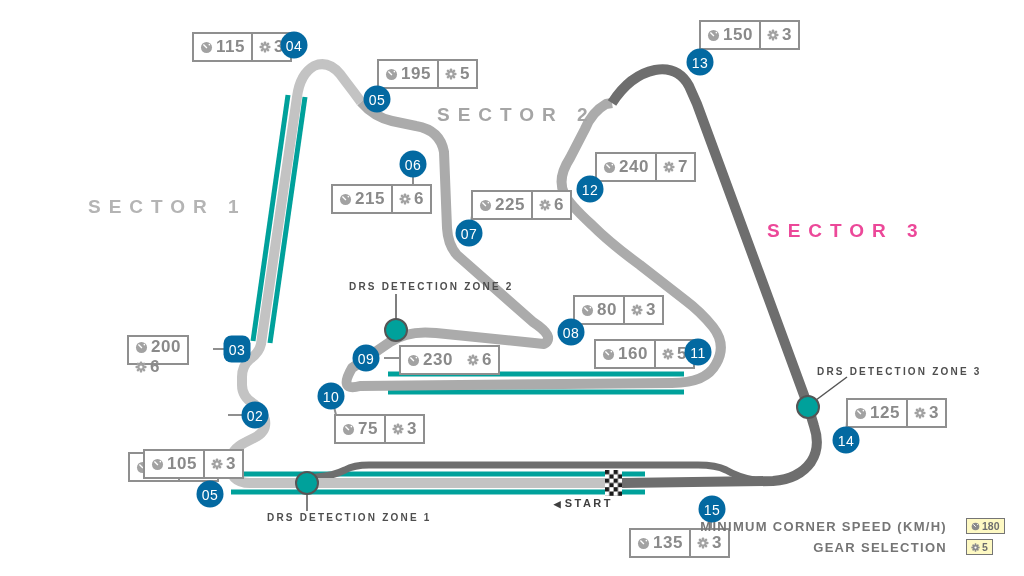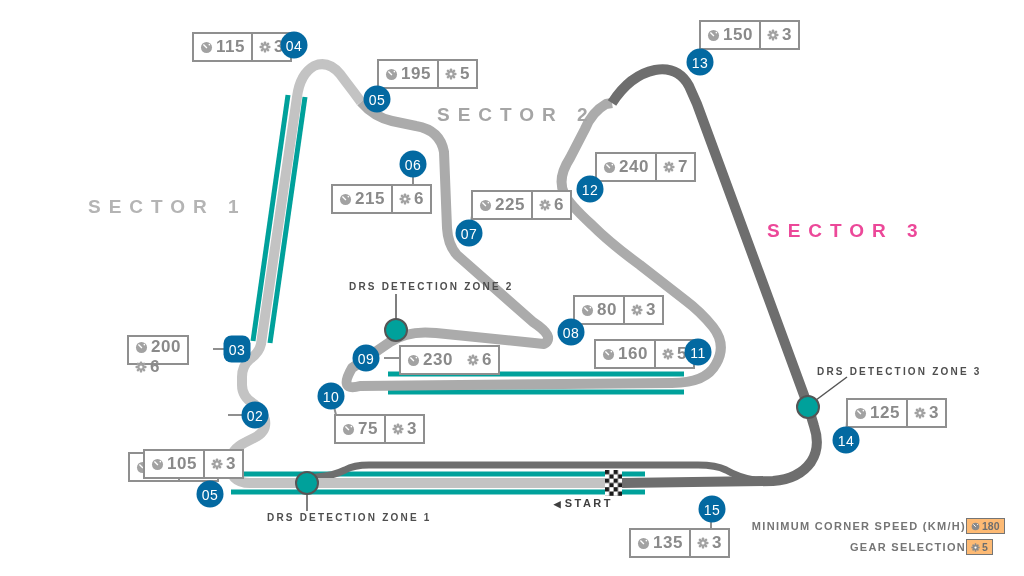--- a/index.html
+++ b/index.html
@@ -24,25 +24,25 @@
   .drs-label{position:absolute;font-size:10px;font-weight:bold;letter-spacing:2.2px;
         color:#4E4E4E;z-index:5;white-space:nowrap;}
   #drs1-label{left:231px;top:512px;margin-left:36px;}
   #drs2-label{left:321px;top:281px;padding-left:28px;}
   #drs3-label{left:817px;top:366px;}
   .start-label{position:absolute;left:460px;top:497px;width:153px;text-align:right;
         font-size:11px;font-weight:bold;letter-spacing:2.5px;color:#3F3F3F;z-index:5;}
   .start-label .arr{font-size:9px;letter-spacing:0;margin-right:4px;}
   .legend{position:absolute;right:18px;top:518px;z-index:5;}
   .legend-row{display:flex;align-items:center;justify-content:flex-end;margin-bottom:5px;}
-  .legend-label{font-size:11px;font-weight:bold;letter-spacing:1.3px;color:#757575;
-        white-space:nowrap;margin-right:0;}
+  .legend-label{font-size:13px;font-weight:bold;letter-spacing:1.3px;color:#757575;
+        white-space:nowrap;margin-right:19px;}
   .legend-valcell{width:40px;display:flex;}
   .legend-box{display:inline-flex;align-items:center;gap:2px;border:1.5px solid #757575;
-        background:#fdba74;padding:1px 4px;font-size:10.5px;font-weight:bold;color:#6E6E6E;}
+        background:#fef9c3;padding:1px 4px;font-size:10.5px;font-weight:bold;color:#6E6E6E;}
 </style>
 </head>
 <body>
 
 <div id="stage">
 
   <svg id="track-svg" width="1024" height="576" viewBox="0 0 1024 576">
     <defs>
       <pattern id="checkers" x="605" y="470" width="8.6" height="8.6" patternUnits="userSpaceOnUse">
         <rect width="8.6" height="8.6" fill="#ffffff"></rect>

